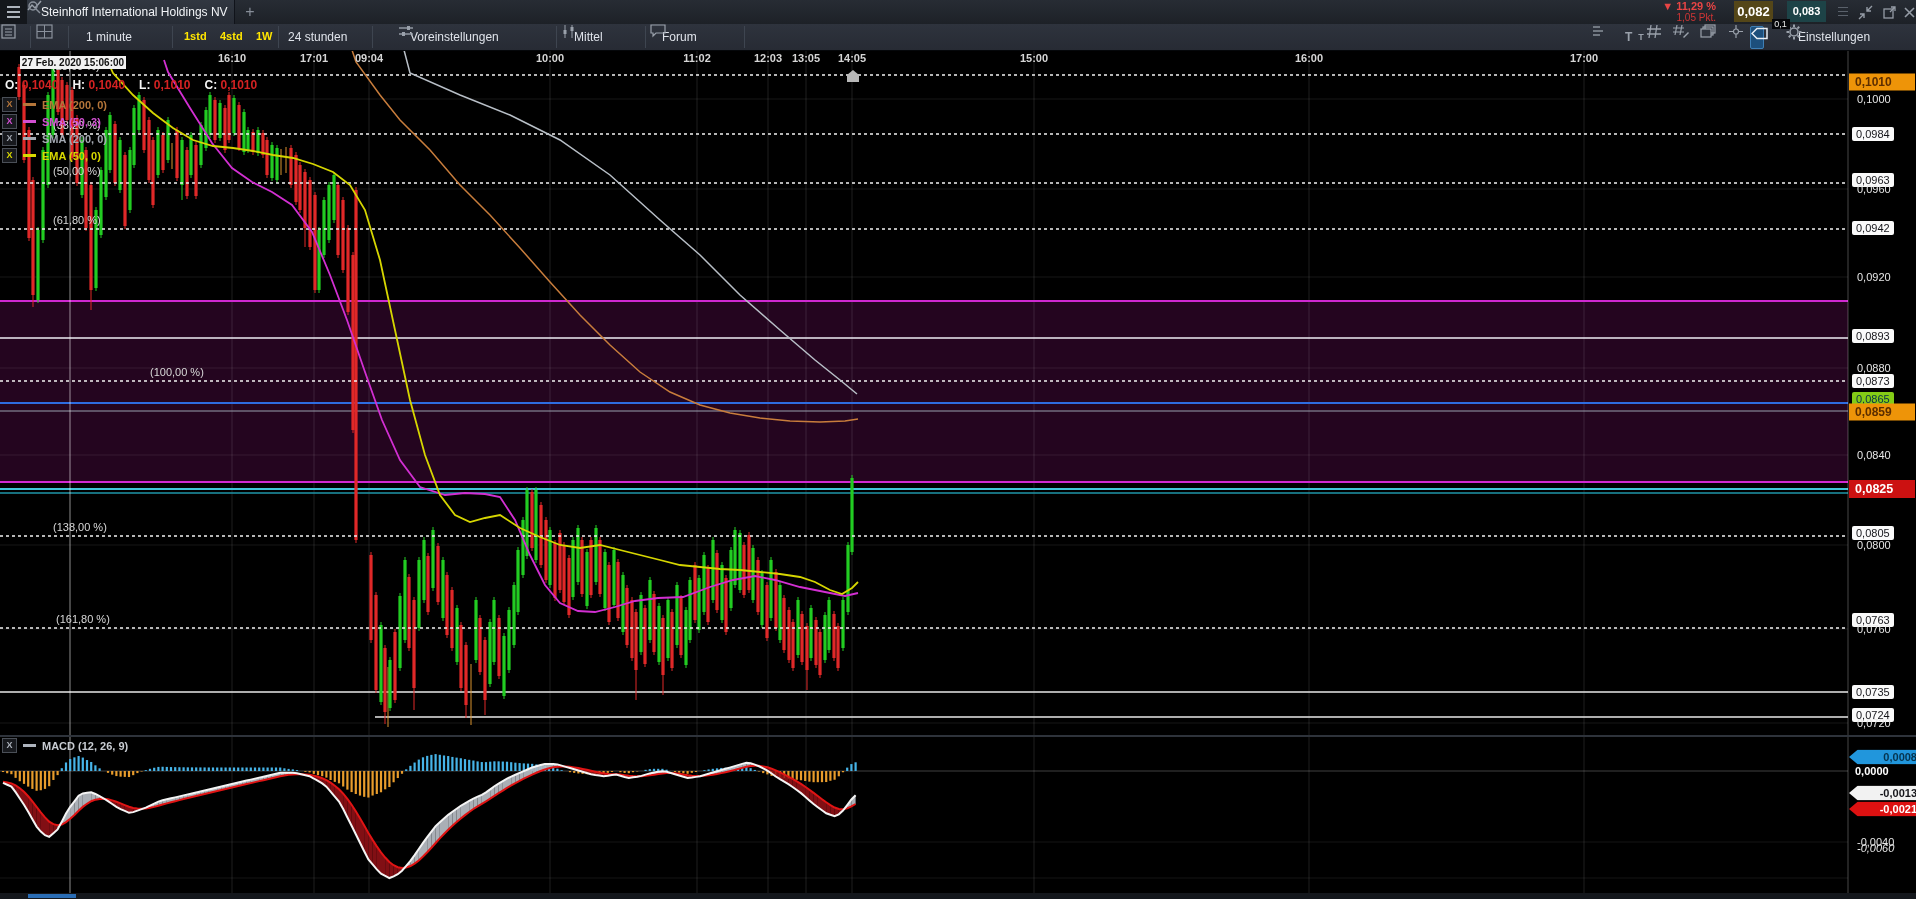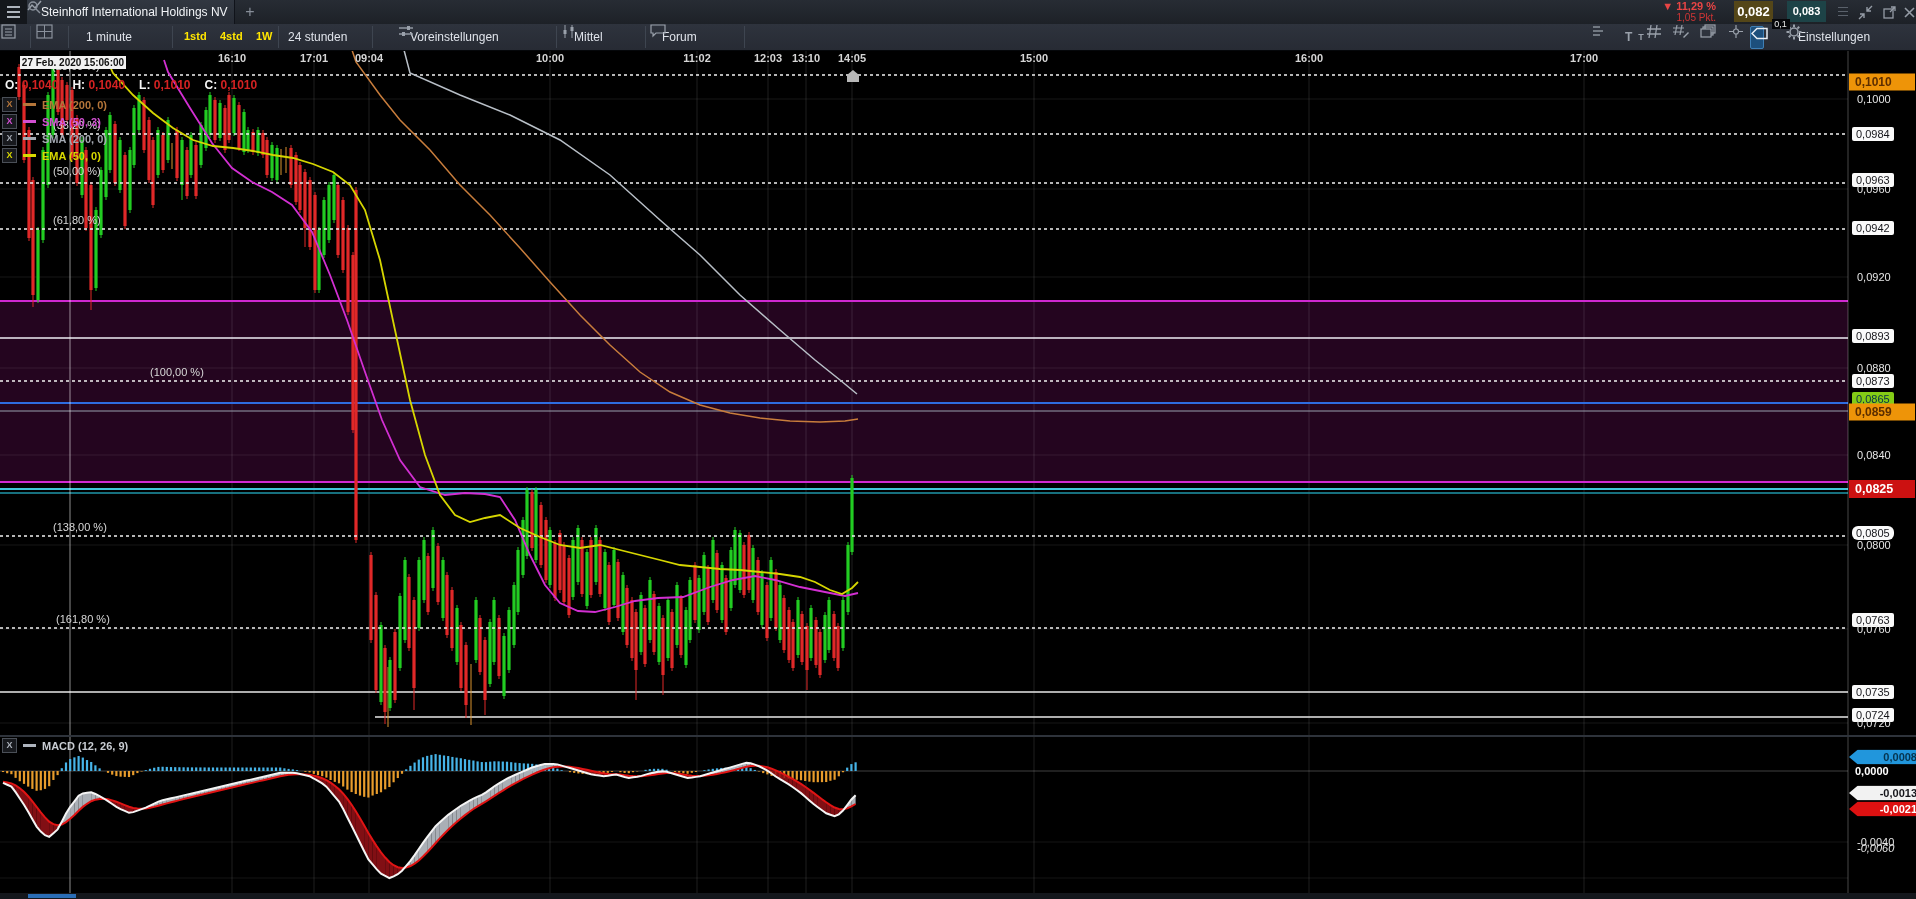--- a/index.html
+++ b/index.html
@@ -1080,42 +1080,42 @@
       <div class="fiblbl" style="left: 53px; top: 521px;">(138,00 %)</div>
       <div class="fiblbl" style="left: 56px; top: 613px;">(161,80 %)</div>
     </div>
   <div id="time-labels">
       <div class="timelbl" style="left: 232px;">16:10</div>
       <div class="timelbl" style="left: 314px;">17:01</div>
       <div class="timelbl" style="left: 369px;">09:04</div>
       <div class="timelbl" style="left: 550px;">10:00</div>
       <div class="timelbl" style="left: 697px;">11:02</div>
       <div class="timelbl" style="left: 768px;">12:03</div>
-      <div class="timelbl" style="left: 806px;">13:10</div>
+      <div class="timelbl" style="left: 806px;">13:05</div>
       <div class="timelbl" style="left: 852px;">14:05</div>
       <div class="timelbl" style="left: 1034px;">15:00</div>
       <div class="timelbl" style="left: 1309px;">16:00</div>
       <div class="timelbl" style="left: 1584px;">17:00</div>
     </div>
   <div id="price-labels">
       <div class="pricelbl pl-orange" style="top: 82px;">0,1010</div>
       <div class="pricelbl pl-plain" style="top: 99px;">0,1000</div>
       <div class="pricelbl pl-white" style="top: 134px;">0,0984</div>
       <div class="pricelbl pl-white" style="top: 180px;">0,0963</div>
       <div class="pricelbl pl-plain" style="top: 189px;">0,0960</div>
       <div class="pricelbl pl-white" style="top: 228px;">0,0942</div>
       <div class="pricelbl pl-plain" style="top: 277px;">0,0920</div>
       <div class="pricelbl pl-white" style="top: 336px;">0,0893</div>
       <div class="pricelbl pl-plain" style="top: 368px;">0,0880</div>
       <div class="pricelbl pl-white" style="top: 381px;">0,0873</div>
       <div class="pricelbl pl-blue" style="top: 399px;">0,0865</div>
       <div class="pricelbl pl-orange" style="top: 412px;">0,0859</div>
       <div class="pricelbl pl-plain" style="top: 455px;">0,0840</div>
       <div class="pricelbl pl-red" style="top: 489px;">0,0825</div>
-      <div class="pricelbl pl-white" style="top: 533px; border-radius: 6px;">0,0805</div>
+      <div class="pricelbl pl-white" style="top: 533px;">0,0805</div>
       <div class="pricelbl pl-plain" style="top: 545px;">0,0800</div>
       <div class="pricelbl pl-white" style="top: 620px;">0,0763</div>
       <div class="pricelbl pl-plain" style="top: 629px;">0,0760</div>
       <div class="pricelbl pl-white" style="top: 692px;">0,0735</div>
       <div class="pricelbl pl-white" style="top: 715px;">0,0724</div>
       <div class="pricelbl pl-plain" style="top: 723px;">0,0720</div>
       <div class="pricelbl pl-arrow ar-blue" style="top: 757px;">0,0008</div>
       <div class="pricelbl pl-plainb" style="top: 771px;">0,0000</div>
       <div class="pricelbl pl-arrow ar-white" style="top: 793px;">-0,0013</div>
       <div class="pricelbl pl-arrow ar-red" style="top: 809px;">-0,0021</div>

